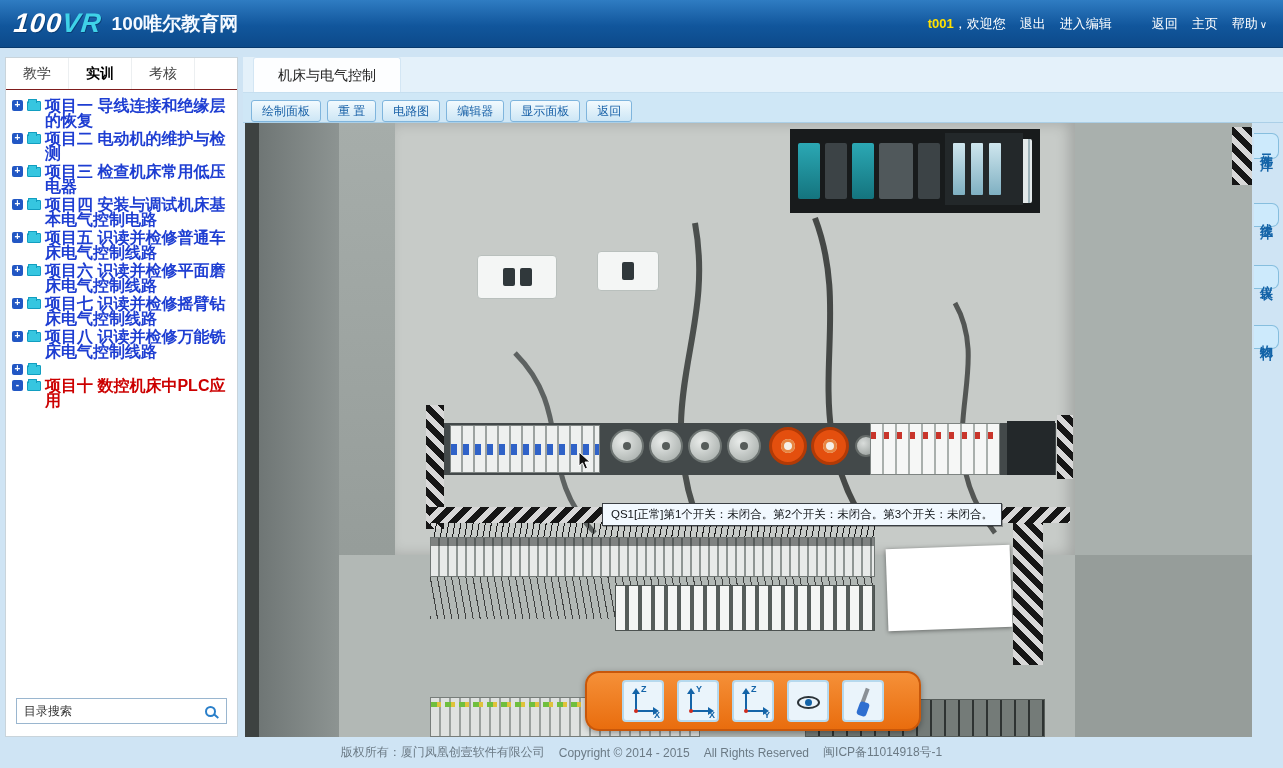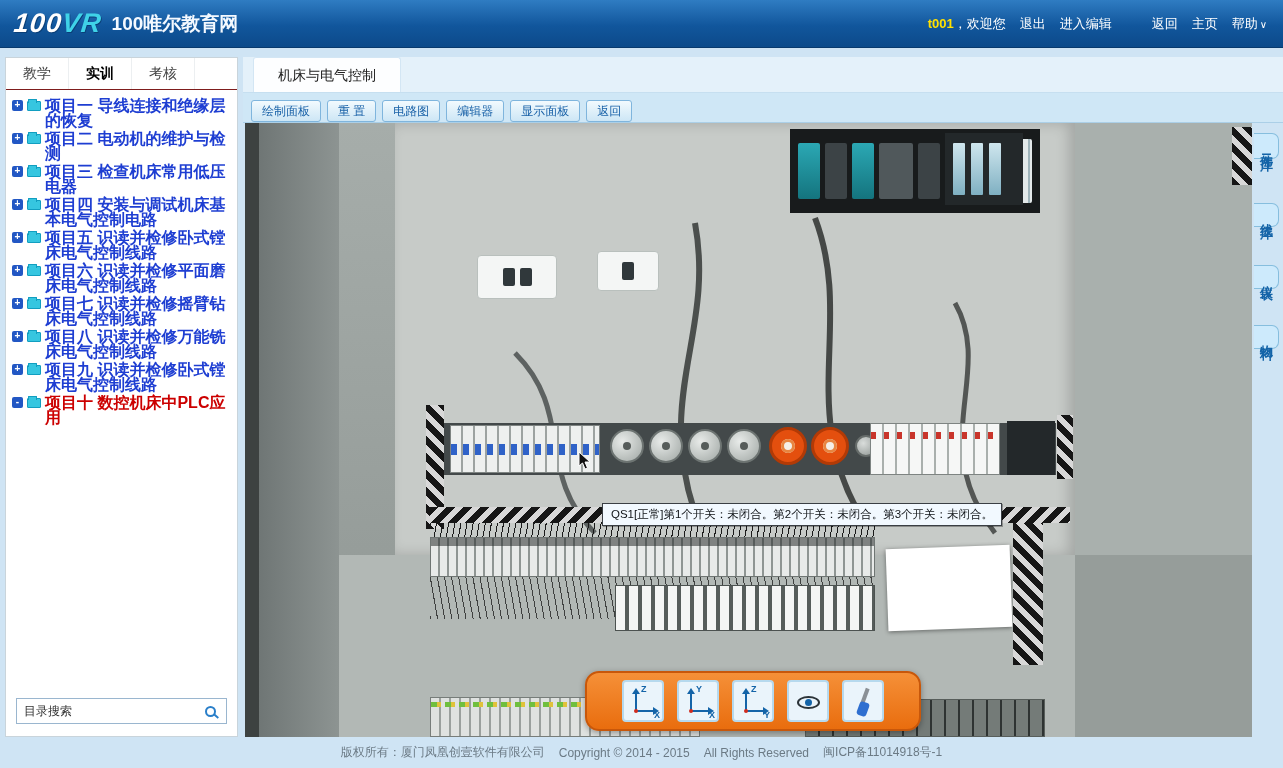--- a/index.html
+++ b/index.html
@@ -241,41 +241,40 @@
       <span class="tlabel">项目三  检查机床常用低压电器</span>
     </div>
     <div class="titem">
       <span class="expico">+</span>
       <span class="foldico"></span>
       <span class="tlabel">项目四  安装与调试机床基本电气控制电路</span>
     </div>
     <div class="titem">
       <span class="expico">+</span>
       <span class="foldico"></span>
-      <span class="tlabel">项目五  识读并检修卧式镗床电气控制线路</span>
+      <span class="tlabel">项目五  识读并检修普通车床电气控制线路</span>
     </div>
     <div class="titem">
       <span class="expico">+</span>
       <span class="foldico"></span>
       <span class="tlabel">项目六  识读并检修平面磨床电气控制线路</span>
     </div>
     <div class="titem">
       <span class="expico">+</span>
       <span class="foldico"></span>
       <span class="tlabel">项目七  识读并检修摇臂钻床电气控制线路</span>
     </div>
     <div class="titem">
       <span class="expico">+</span>
       <span class="foldico"></span>
       <span class="tlabel">项目八  识读并检修万能铣床电气控制线路</span>
     </div>
     <div class="titem">
       <span class="expico">+</span>
       <span class="foldico"></span>
-      <span class="tlabel">项目九  识读并检修卧式镗床电气控制线路</span>
     </div>
     <div class="titem selected">
       <span class="expico">-</span>
       <span class="foldico"></span>
       <span class="tlabel">项目十  数控机床中PLC应用</span>
     </div>
   </div>
 
   <div class="search-row">
     <input type="text" placeholder="目录搜索" style="">

